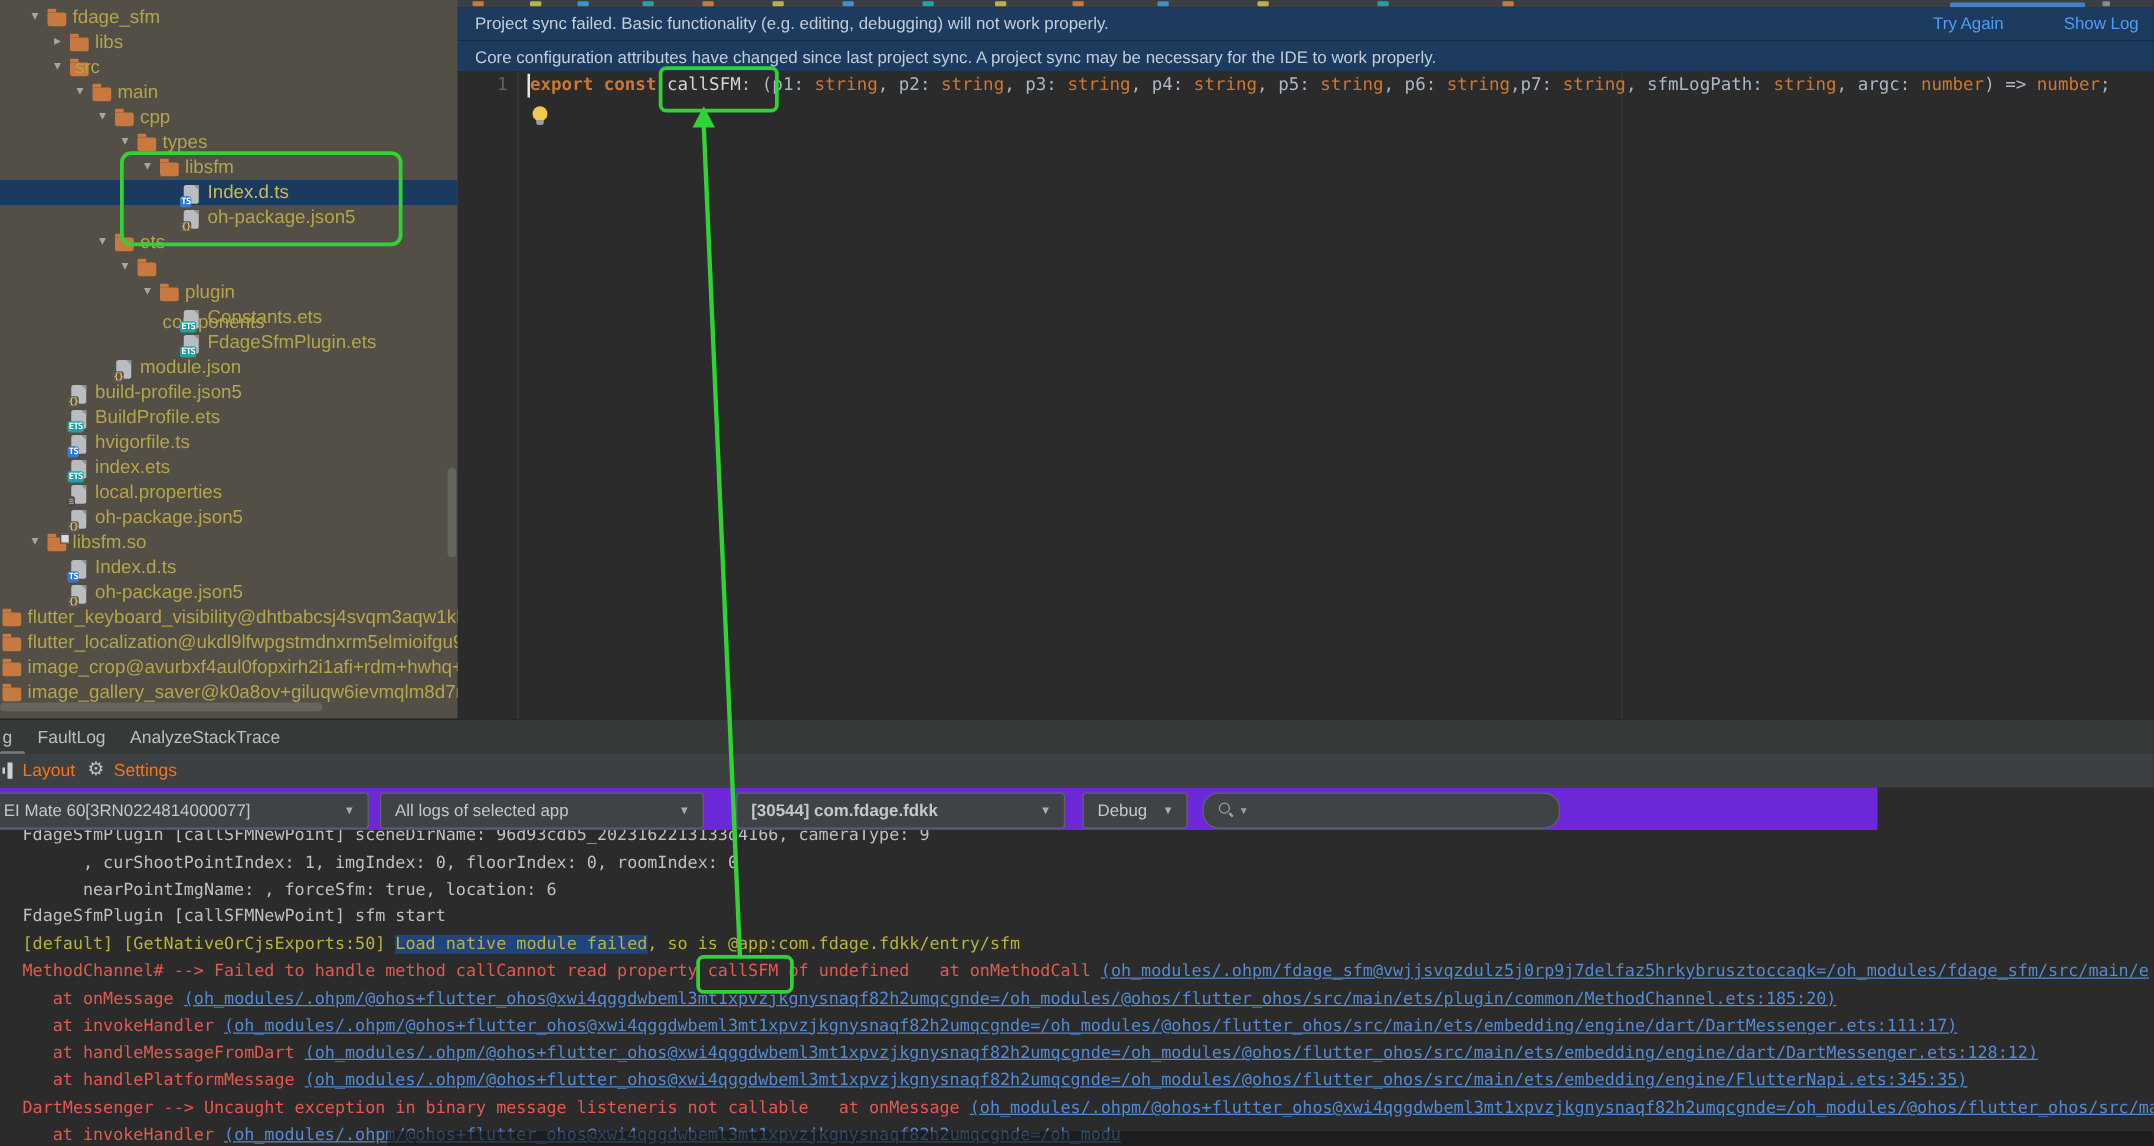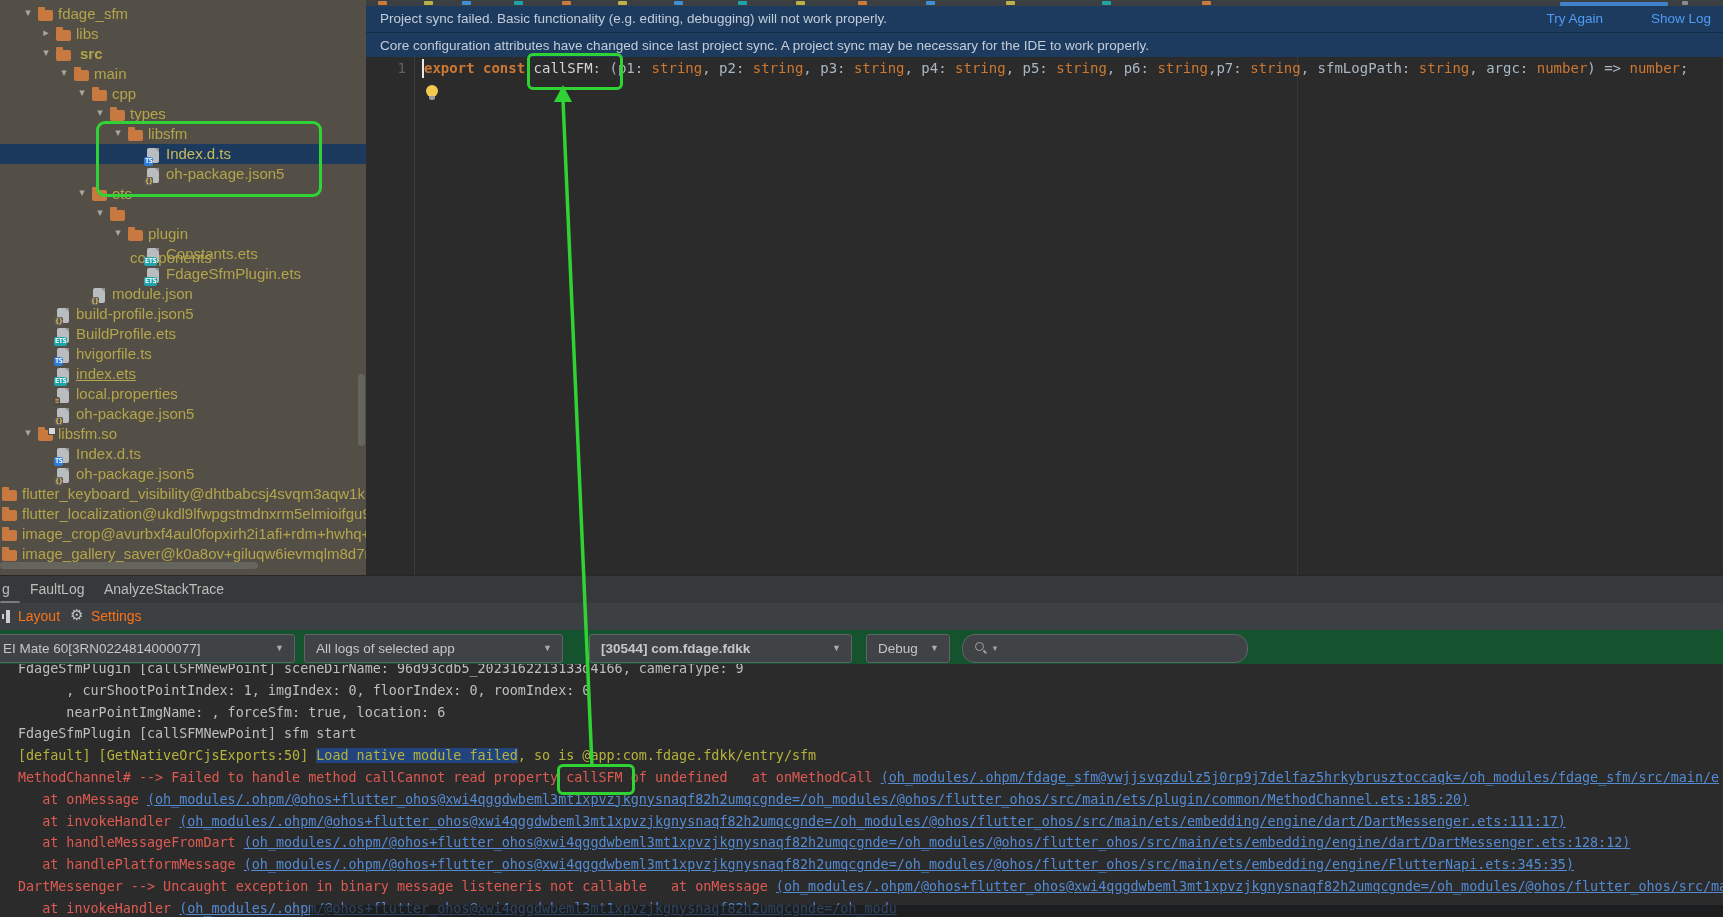--- a/index.html
+++ b/index.html
@@ -53,21 +53,21 @@
   #tabs-row{position:absolute;left:0;top:575px;width:1723px;height:28px;background:#36393a;border-top:1px solid #272727;}
   .tab{position:absolute;top:5px;font-size:14px;color:#bdbdbd;cursor:pointer;}
   #tab-underline{position:absolute;left:0;top:25px;width:20px;height:3px;background:#7c7c7c;border-radius:2px;}
   #toolbar-row{position:absolute;left:0;top:603px;width:1723px;height:27px;background:#3d4042;}
   #layout-ic{position:absolute;left:6px;top:7px;width:4px;height:13px;background:#cfcfcf;box-shadow:0 0 0 0 #cfcfcf;}
   #layout-ic:after{content:"";position:absolute;left:-4px;top:4px;width:2px;height:5px;background:#cfcfcf;}
   .toolbar-label{position:absolute;top:5px;font-size:14px;color:#f97316;cursor:pointer;}
   #layout-label{left:18px;}
   #gear{position:absolute;left:70px;top:3px;font-size:15px;color:#c0c0c0;cursor:pointer;}
   #settings-label{left:91px;}
-  #filter-row{position:absolute;left:0;top:630px;width:1723px;height:34px;background:#14532d;}
+  #filter-row{position:absolute;left:0;top:630px;width:1502px;height:34px;background:#6d28d9;}
   .dd{position:absolute;top:4px;height:27px;background:#3f4345;border:1px solid #5f6468;border-radius:3px;
       font-size:13.5px;color:#c6c6c6;line-height:27px;cursor:pointer;white-space:nowrap;overflow:hidden;}
   .dd .ddlabel{padding-left:11px;}
   .dd .ddchev{position:absolute;right:10px;top:0;font-size:9px;color:#a7adb3;}
   #dd-device{left:-40px;width:333px;}
   #dd-device .ddlabel{padding-left:42px;}
   #dd-scope{left:304px;width:257px;}
   #dd-process{left:589px;width:261px;font-weight:bold;}
   #dd-level{left:866px;width:82px;}
   #search-box{position:absolute;left:962px;top:4px;width:284px;height:27px;border:1px solid #5f6468;border-radius:13px;background:#3f4345;}
@@ -151,21 +151,21 @@
       <span class="ficon" style="left: 56px;">
             <span class="folder"></span>
           </span>
       <span class="tlabel" style="left: 76px;">libs</span>
     </div>
         <div class="tree-row" style="top: 44px;">
       <span class="chev" style="left: 39px;">▾</span>
       <span class="ficon" style="left: 56px;">
             <span class="folder"></span>
           </span>
-      <span class="tlabel" style="left: 80px; font-weight: bold;">src</span>
+      <span class="tlabel" style="left: 60px;">src</span>
     </div>
         <div class="tree-row" style="top: 64px;">
       <span class="chev" style="left: 57px;">▾</span>
       <span class="ficon" style="left: 74px;">
             <span class="folder"></span>
           </span>
       <span class="tlabel" style="left: 94px;">main</span>
     </div>
         <div class="tree-row" style="top: 84px;">
       <span class="chev" style="left: 75px;">▾</span>
@@ -281,21 +281,21 @@
           </span>
       <span class="tlabel" style="left: 76px;">hvigorfile.ts</span>
     </div>
         <div class="tree-row" style="top: 364px;">
 
       <span class="ficon" style="left: 56px;">
             <span class="doc">
               <span class="fbadge ets">ETS</span>
             </span>
           </span>
-      <span class="tlabel" style="left: 76px; text-decoration: underline;">index.ets</span>
+      <span class="tlabel" style="left: 76px;">index.ets</span>
     </div>
         <div class="tree-row" style="top: 384px;">
 
       <span class="ficon" style="left: 56px;">
             <span class="doc">
               <span class="fbadge props">≡</span>
             </span>
           </span>
       <span class="tlabel" style="left: 76px;">local.properties</span>
     </div>

